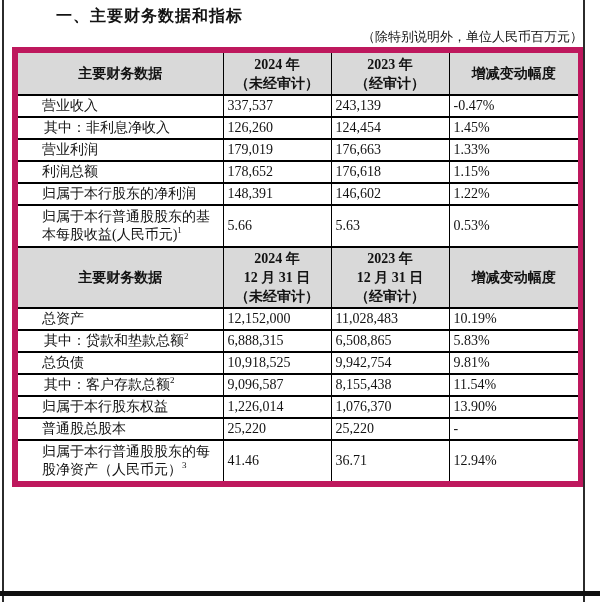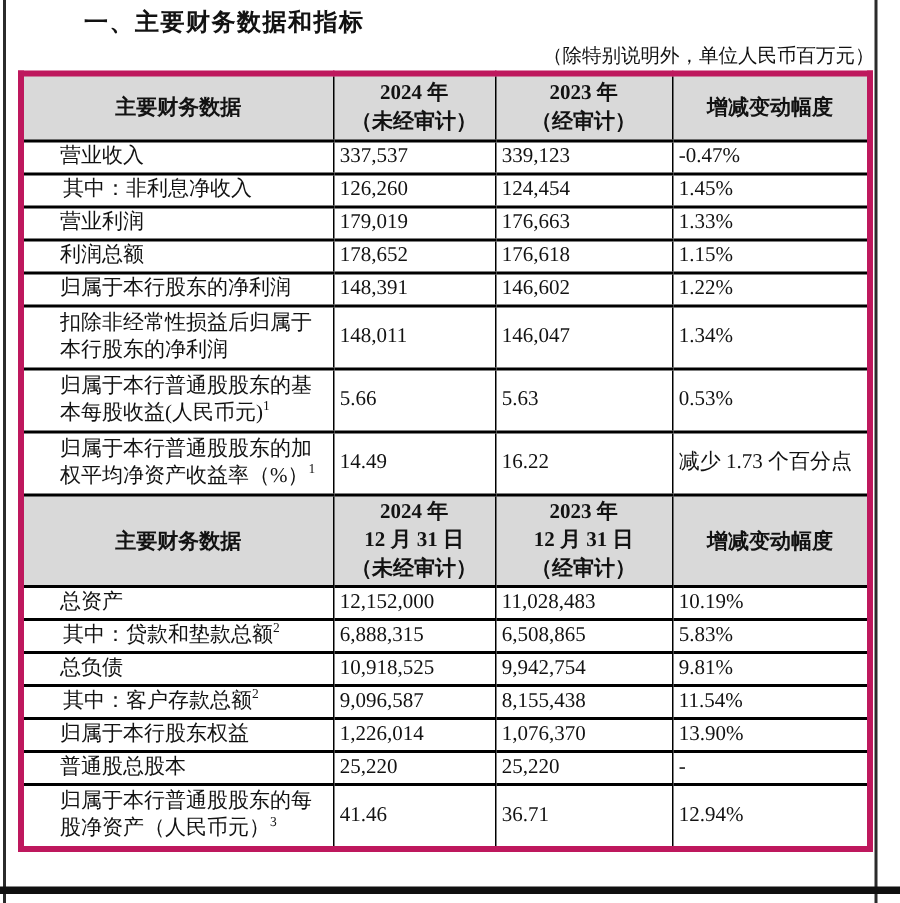--- a/index.html
+++ b/index.html
@@ -28,21 +28,21 @@
     margin: 2px 17px 2px 0;
     font-size: 13px;
     line-height: 16px;
   }
 
   table.fin-table {
     margin-left: 12px;
     width: 566px;
     border-collapse: collapse;
     table-layout: fixed;
-    border: 4px solid #be185d;
+    border: 6px solid #be185d;
     font-size: 14px;
   }
   col.c1 { width: 208px; }
   col.c2 { width: 108px; }
   col.c3 { width: 118px; }
   col.c4 { width: 132px; }
 
   th, td {
     border: 1px solid #000;
     border-top-width: 2px;
@@ -94,21 +94,21 @@
     <th>
       <div class="hline">2023 年</div>
       <div class="hline">（经审计）</div>
     </th>
     <th>增减变动幅度</th>
   </tr>
 
   <tr class="single">
     <td class="label">营业收入</td>
     <td class="num">337,537</td>
-    <td class="num">339,123</td>
+    <td class="num">243,139</td>
     <td class="num">-0.47%</td>
   </tr>
   <tr class="single indent">
     <td class="label">其中：非利息净收入</td>
     <td class="num">126,260</td>
     <td class="num">124,454</td>
     <td class="num">1.45%</td>
   </tr>
   <tr class="single">
     <td class="label">营业利润</td>
@@ -122,36 +122,24 @@
     <td class="num">176,618</td>
     <td class="num">1.15%</td>
   </tr>
   <tr class="single">
     <td class="label">归属于本行股东的净利润</td>
     <td class="num">148,391</td>
     <td class="num">146,602</td>
     <td class="num">1.22%</td>
   </tr>
   <tr class="double">
-    <td class="label">扣除非经常性损益后归属于本行股东的净利润</td>
-    <td class="num">148,011</td>
-    <td class="num">146,047</td>
-    <td class="num">1.34%</td>
-  </tr>
-  <tr class="double">
     <td class="label"><span>归属于本行普通股股东的基本每股收益(人民币元)</span><sup>1</sup></td>
     <td class="num">5.66</td>
     <td class="num">5.63</td>
     <td class="num">0.53%</td>
-  </tr>
-  <tr class="double">
-    <td class="label"><span>归属于本行普通股股东的加权平均净资产收益率（%）</span><sup>1</sup></td>
-    <td class="num">14.49</td>
-    <td class="num">16.22</td>
-    <td class="num">减少 1.73 个百分点</td>
   </tr>
 
   <tr class="hdr2">
     <th>主要财务数据</th>
     <th>
       <div class="hline">2024 年</div>
       <div class="hline">12 月 31 日</div>
       <div class="hline">（未经审计）</div>
     </th>
     <th>

